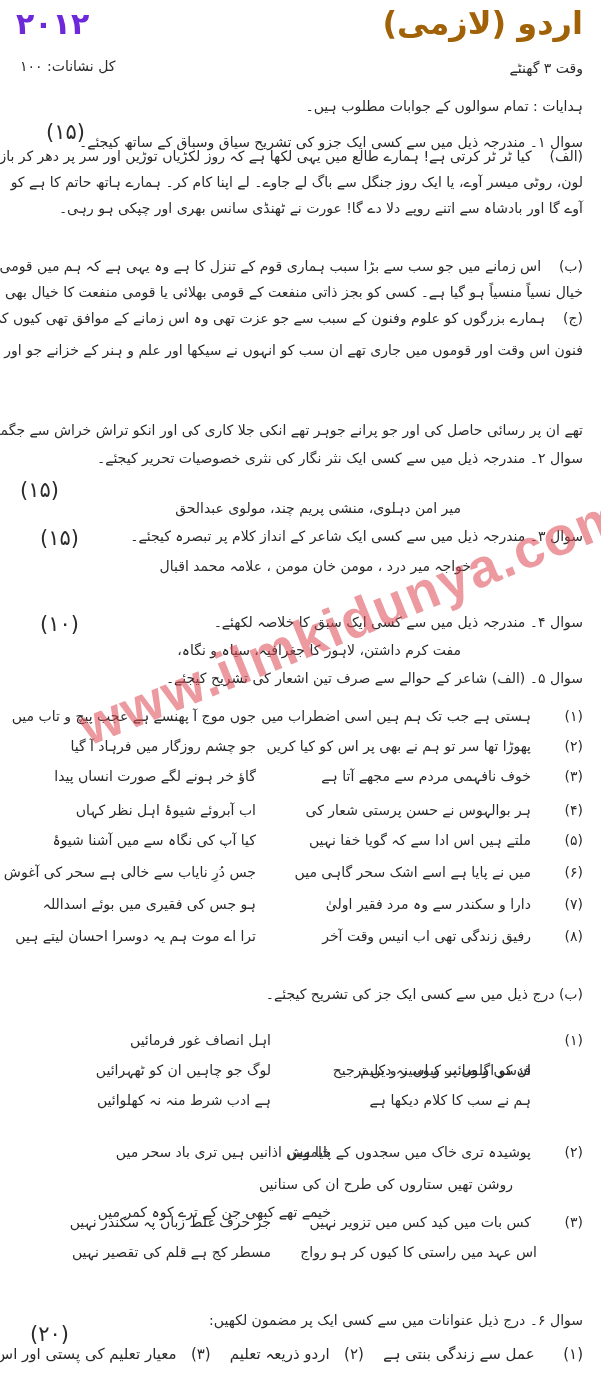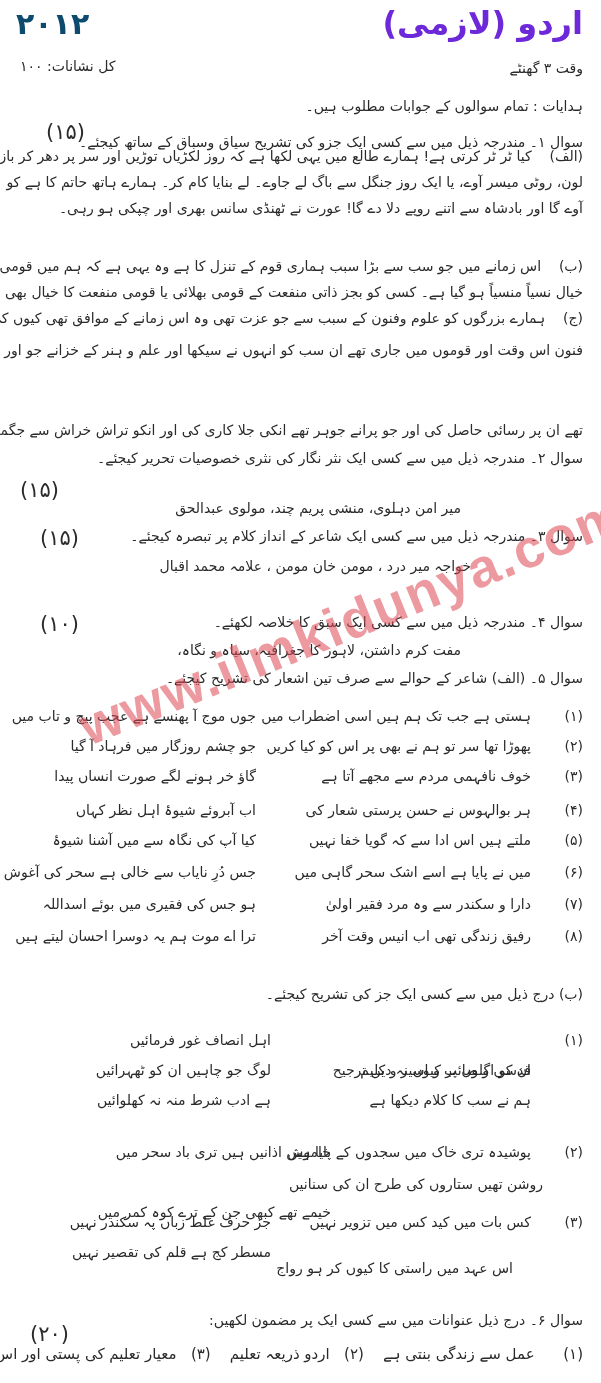--- a/index.html
+++ b/index.html
@@ -1,21 +1,21 @@
 <!DOCTYPE html>
 <html><head>
 <meta charset="utf-8">
 <style>
   html, body { margin: 0; padding: 0; background: #ffffff; }
   body { width: 601px; height: 1383px; position: relative; overflow: hidden;
          font-family: "DejaVu Sans", sans-serif; color: #2a2a2a; }
   .line { position: absolute; white-space: nowrap; font-size: 14px; line-height: 20px; direction: rtl; }
   .marks { position: absolute; font-size: 21px; direction: ltr; }
-  .title { position: absolute; top: 4px; right: 18px; font-size: 32px; font-weight: bold; color: #6d28d9; direction: rtl; }
-  .year { position: absolute; top: 6px; left: 16px; font-size: 30px; font-weight: bold; color: #0c4a6e; direction: ltr; }
+  .title { position: absolute; top: 4px; right: 18px; font-size: 32px; font-weight: bold; color: #a16207; direction: rtl; }
+  .year { position: absolute; top: 6px; left: 16px; font-size: 30px; font-weight: bold; color: #6d28d9; direction: ltr; }
   .watermark { position: absolute; left: 70px; top: 700px; transform: rotate(-22deg);
                transform-origin: left top; font-size: 54px; font-weight: bold;
                color: rgba(220, 70, 80, 0.55); letter-spacing: 2px; pointer-events: none;
                font-family: "Liberation Sans", sans-serif; direction: ltr; }
 </style>
 </head>
 <body>
 
 <div class="year">۲۰۱۲</div>
 <div class="title">اردو (لازمی)</div>
@@ -24,21 +24,21 @@
 <div class="line" style="top:96px; right:18px;">ہدایات : تمام سوالوں کے جوابات مطلوب ہیں۔</div>
 
 <div class="line" style="top:120px; right:18px;margin-top:12px;">سوال ۱۔ مندرجہ ذیل میں سے کسی ایک جزو کی تشریح سیاق وسباق کے ساتھ کیجئے۔</div>
 <div class="marks" style="top:120px; left:46px;">(۱۵)</div>
 
 <div class="line" style="top:146px; right:18px;">
   <span>(الف)</span>
   <span>&nbsp;&nbsp;</span>
   <span>کیا ٹر ٹر کرتی ہے! ہمارے طالع میں یہی لکھا ہے کہ روز لکڑیاں توڑیں اور سر پر دھر کر بازار میں بیچیں تب</span>
 </div>
-<div class="line" style="top:172px; right:18px;">لون، روٹی میسر آوے، یا ایک روز جنگل سے باگ لے جاوے۔ لے بنایا کام کر۔ ہمارے ہاتھ حاتم کا ہے کو</div>
+<div class="line" style="top:172px; right:18px;">لون، روٹی میسر آوے، یا ایک روز جنگل سے باگ لے جاوے۔ لے اپنا کام کر۔ ہمارے ہاتھ حاتم کا ہے کو</div>
 <div class="line" style="top:198px; right:18px;">آوے گا اور بادشاہ سے اتنے روپے دلا دے گا! عورت نے ٹھنڈی سانس بھری اور چپکی ہو رہی۔</div>
 
 <div class="line" style="top:256px; right:18px;">
   <span>(ب)</span>
   <span>&nbsp;&nbsp;</span>
   <span>اس زمانے میں جو سب سے بڑا سبب ہماری قوم کے تنزل کا ہے وہ یہی ہے کہ ہم میں قومی اتفاق کا</span>
 </div>
 <div class="line" style="top:282px; right:18px;">خیال نسیاً منسیاً ہو گیا ہے۔ کسی کو بجز ذاتی منفعت کے قومی بھلائی یا قومی منفعت کا خیال بھی نہیں آتا۔</div>
 
 <div class="line" style="top:308px; right:18px;">
@@ -96,26 +96,26 @@
     <div class="line" style="top: 1030px; right: 18px;">(۱)</div>
     <div class="line" style="top: 1060px; right: 70px;">ان کو اگلوں پر کیوں نہ دیں ترجیح</div>
     <div class="line" style="top: 1030px; right: 330px;">اہل انصاف غور فرمائیں</div>
     <div class="line" style="top: 1060px; right: 70px;">قدسی و صائب و اسیر و کلیم</div>
     <div class="line" style="top: 1060px; right: 330px;">لوگ جو چاہیں ان کو ٹھہرائیں</div>
     <div class="line" style="top: 1090px; right: 70px;">ہم نے سب کا کلام دیکھا ہے</div>
     <div class="line" style="top: 1090px; right: 330px;">ہے ادب شرط منہ نہ کھلوائیں</div>
     <div class="line" style="top: 1142px; right: 18px;">(۲)</div>
     <div class="line" style="top: 1142px; right: 70px;">پوشیدہ تری خاک میں سجدوں کے پایا ہیں</div>
     <div class="line" style="top: 1142px; right: 270px;">خاموش اذانیں ہیں تری باد سحر میں</div>
-    <div class="line" style="top: 1174px; right: 58px;">روشن تھیں ستاروں کی طرح ان کی سنانیں</div>
+    <div class="line" style="top: 1174px; right: 88px;">روشن تھیں ستاروں کی طرح ان کی سنانیں</div>
     <div class="line" style="top: 1174px; right: 270px; margin-top: 28px;">خیمے تھے کبھی جن کے ترے کوہ کمر میں</div>
     <div class="line" style="top: 1212px; right: 18px;">(۳)</div>
     <div class="line" style="top: 1212px; right: 70px;">کس بات میں کید کس میں تزویر نہیں</div>
     <div class="line" style="top: 1212px; right: 330px;">جز حرف غلط زباں پہ سکندر نہیں</div>
-    <div class="line" style="top: 1242px; right: 88px; margin-top: 16px;">اس عہد میں راستی کا کیوں کر ہو رواج</div>
+    <div class="line" style="top: 1242px; right: 64px;">اس عہد میں راستی کا کیوں کر ہو رواج</div>
     <div class="line" style="top: 1242px; right: 330px;">مسطر کج ہے قلم کی تقصیر نہیں</div>
   </div>
 
 <div class="line" style="top:1310px; right:18px;">سوال ۶۔ درج ذیل عنوانات میں سے کسی ایک پر مضمون لکھیں:</div>
 <div class="marks" style="top:1322px; left:30px;">(۲۰)</div>
 <div class="line" style="top:1344px; right:18px; font-size:15px;">
   <span>(۱)</span>
   <span>&nbsp;&nbsp;&nbsp;&nbsp;</span>
   <span>عمل سے زندگی بنتی ہے</span>
   <span>&nbsp;&nbsp;</span>

